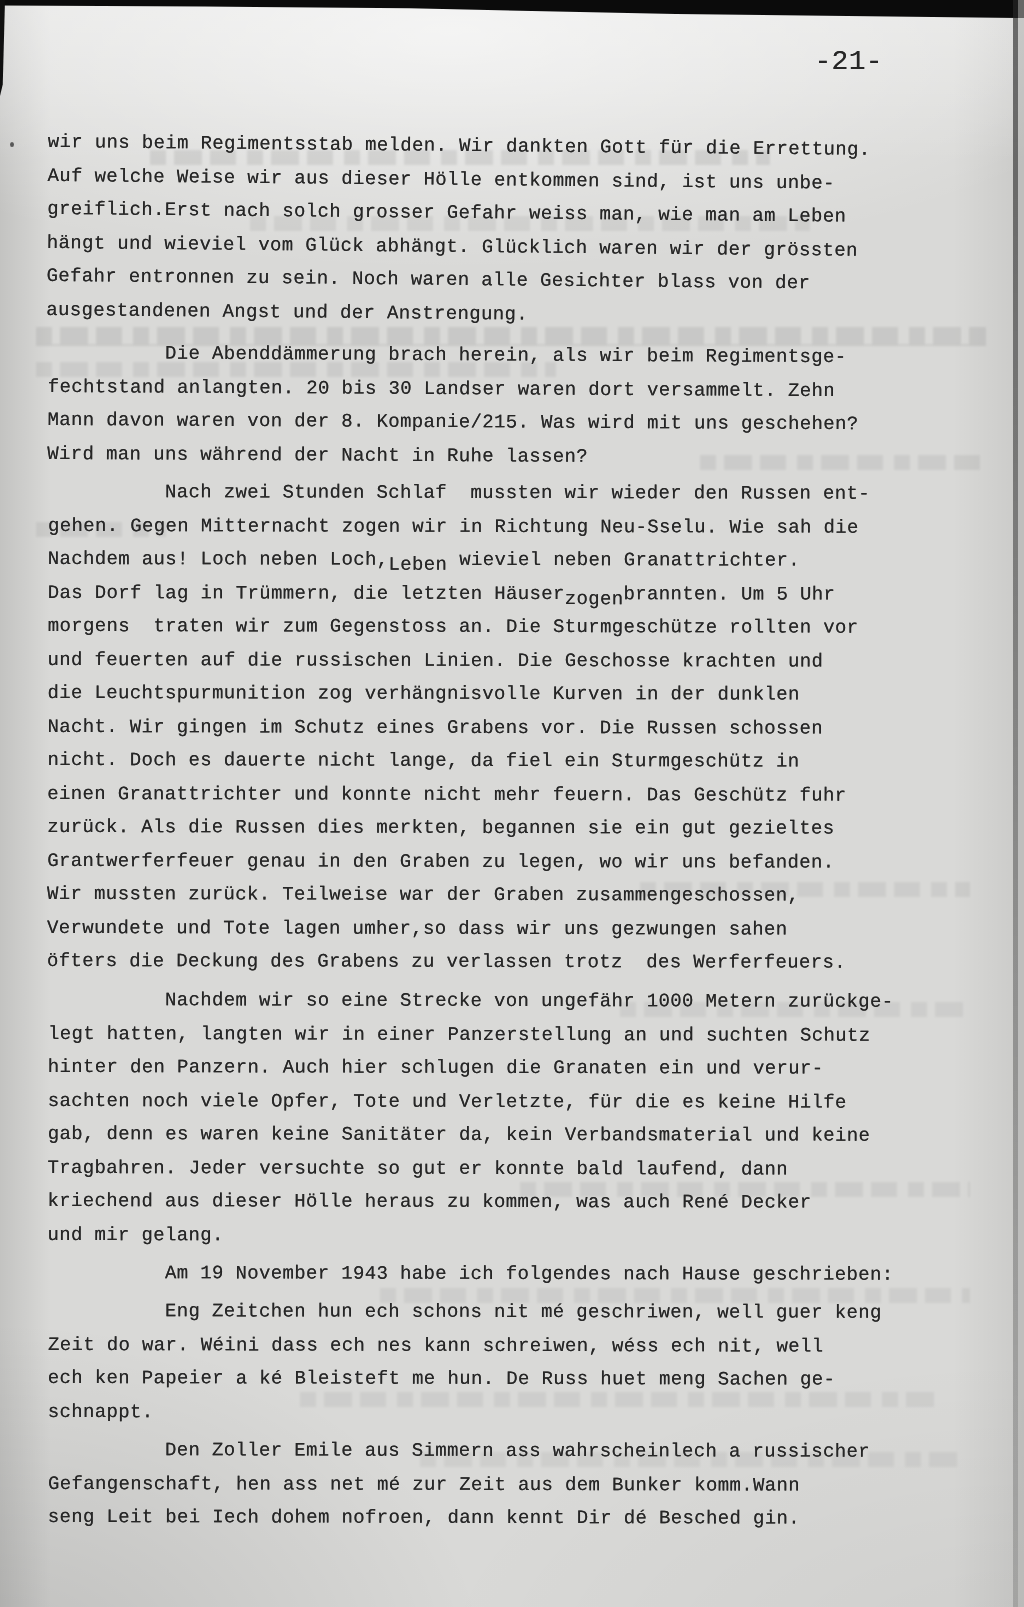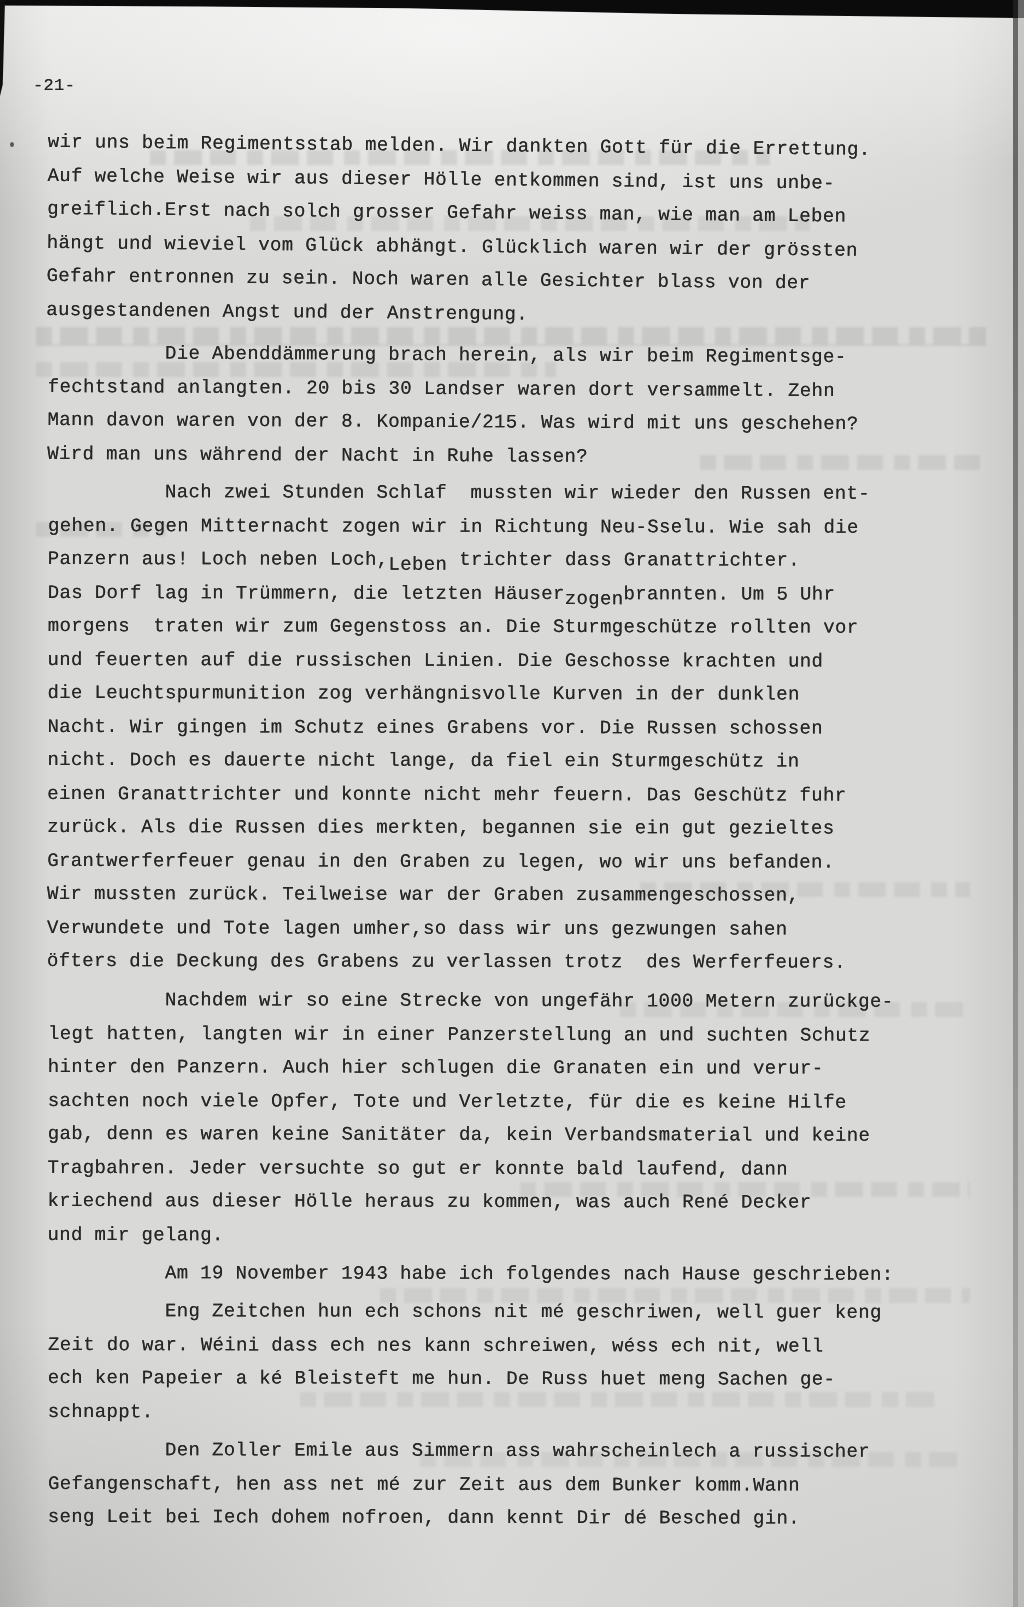--- a/index.html
+++ b/index.html
@@ -51,22 +51,22 @@
   .g6{left:36px;top:522px;width:130px;opacity:0.13;}
   .g7{left:640px;top:882px;width:330px;opacity:0.12;}
   .g8{left:620px;top:1002px;width:350px;opacity:0.11;}
   .g9{left:520px;top:1182px;width:450px;opacity:0.12;}
   .g10{left:380px;top:1288px;width:590px;opacity:0.11;}
   .g11{left:300px;top:1392px;width:640px;opacity:0.11;}
   .g12{left:420px;top:1452px;width:540px;opacity:0.10;}
 
   
   .page-number{
-    position:absolute;left:33px;top:76px;width:850px;text-align:left;
-    font-size:17px;letter-spacing:.35px;
+    position:absolute;left:33px;top:46px;width:850px;text-align:right;
+    font-size:28px;letter-spacing:.35px;
     text-shadow:0 0 .6px rgba(25,25,25,.75);
   }
   .typewritten{
     position:absolute;left:48px;top:126px;width:960px;
     font-size:19px;line-height:33.5px;letter-spacing:.35px;
     text-shadow:0 0 .6px rgba(25,25,25,.75);
   }
   .line{white-space:pre;height:33.5px;}
   .ind{padding-left:117px;}
   .para{margin-top:5px;}
@@ -115,21 +115,21 @@
     <div class="para p2">
       <div class="line ind">Die Abenddämmerung brach herein, als wir beim Regimentsge-</div>
       <div class="line">fechtstand anlangten. 20 bis 30 Landser waren dort versammelt. Zehn</div>
       <div class="line">Mann davon waren von der 8. Kompanie/215. Was wird mit uns geschehen?</div>
       <div class="line">Wird man uns während der Nacht in Ruhe lassen?</div>
     </div>
 
     <div class="para p3">
       <div class="line ind">Nach zwei Stunden Schlaf  mussten wir wieder den Russen ent-</div>
       <div class="line">gehen. Gegen Mitternacht zogen wir in Richtung Neu-Sselu. Wie sah die</div>
-      <div class="line"><span>Panzern aus! Loch neben Loch,</span><span class="dropped">Leben</span><span> trichter dass Granattrichter.</span></div>
+      <div class="line"><span>Nachdem aus! Loch neben Loch,</span><span class="dropped">Leben</span><span> wieviel neben Granattrichter.</span></div>
       <div class="line"><span>Das Dorf lag in Trümmern, die letzten Häuser</span><span class="dropped">zogen</span><span>brannten. Um 5 Uhr</span></div>
       <div class="line">morgens  traten wir zum Gegenstoss an. Die Sturmgeschütze rollten vor</div>
       <div class="line">und feuerten auf die russischen Linien. Die Geschosse krachten und</div>
       <div class="line">die Leuchtspurmunition zog verhängnisvolle Kurven in der dunklen</div>
       <div class="line">Nacht. Wir gingen im Schutz eines Grabens vor. Die Russen schossen</div>
       <div class="line">nicht. Doch es dauerte nicht lange, da fiel ein Sturmgeschütz in</div>
       <div class="line">einen Granattrichter und konnte nicht mehr feuern. Das Geschütz fuhr</div>
       <div class="line">zurück. Als die Russen dies merkten, begannen sie ein gut gezieltes</div>
       <div class="line">Grantwerferfeuer genau in den Graben zu legen, wo wir uns befanden.</div>
       <div class="line">Wir mussten zurück. Teilweise war der Graben zusammengeschossen,</div>

